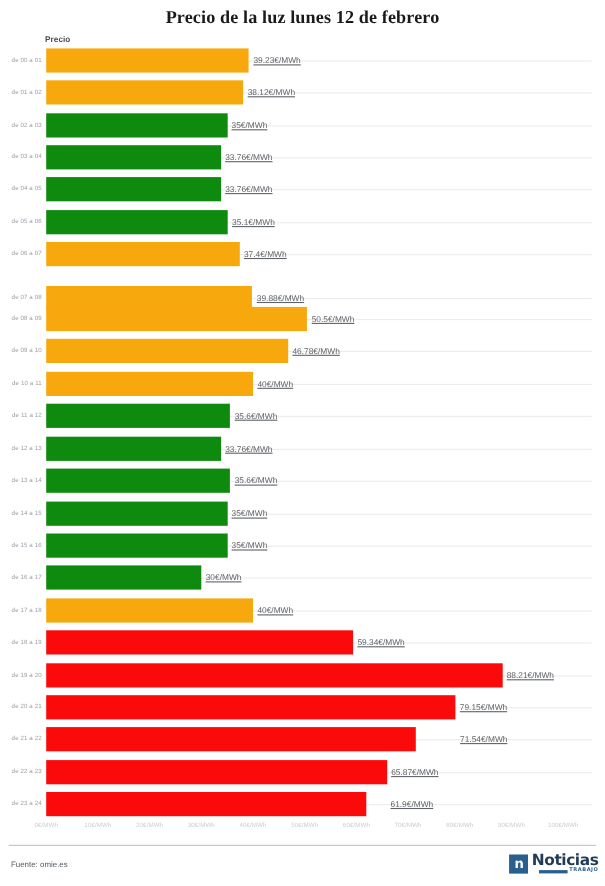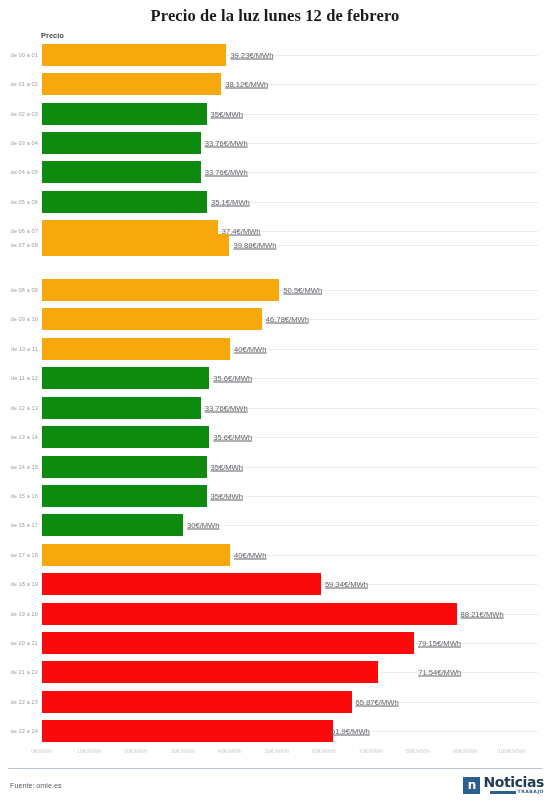--- a/index.html
+++ b/index.html
@@ -203,21 +203,21 @@
         <div class="gridline"></div>
         <div class="bar" style="width: 164.97px; background: rgb(14, 138, 14);"></div>
         <div class="val-label" style="left: 210.97px;">35.1€/MWh</div>
       </div>
       <div class="row" style="top: 176.5px;">
         <div class="cat-label">de 06 a 07</div>
         <div class="gridline"></div>
         <div class="bar" style="width: 175.78px; background: rgb(247, 168, 13);"></div>
         <div class="val-label" style="left: 221.78px;">37.4€/MWh</div>
       </div>
-      <div class="row" style="top: 190px; padding-left: 12px;">
+      <div class="row" style="top: 216px; padding-left: 12px;">
         <div class="cat-label">de 07 a 08</div>
         <div class="gridline"></div>
         <div class="bar" style="width: 187.436px; background: rgb(247, 168, 13);"></div>
         <div class="val-label" style="left: 233.436px;">39.88€/MWh</div>
       </div>
       <div class="row" style="top: 235.333px; padding-left: 37px;">
         <div class="cat-label">de 08 a 09</div>
         <div class="gridline"></div>
         <div class="bar" style="width: 237.35px; background: rgb(247, 168, 13);"></div>
         <div class="val-label" style="left: 283.35px;">50.5€/MWh</div>
@@ -303,21 +303,21 @@
       <div class="row" style="top: 647.167px; padding-left: 20px;">
         <div class="cat-label">de 22 a 23</div>
         <div class="gridline"></div>
         <div class="bar" style="width: 309.589px; background: rgb(250, 10, 10);"></div>
         <div class="val-label" style="left: 355.589px;">65.87€/MWh</div>
       </div>
       <div class="row" style="top: 676.583px;">
         <div class="cat-label">de 23 a 24</div>
         <div class="gridline"></div>
         <div class="bar" style="width: 290.93px; background: rgb(250, 10, 10);"></div>
-        <div class="val-label" style="left: 331px;">61.9€/MWh</div>
+        <div class="val-label" style="left: 355px;">61.9€/MWh</div>
       </div>
     </div>
 
   <div class="xaxis" id="x-axis">
       <div class="xtick" style="left: 42px;">0€/MWh</div>
       <div class="xtick" style="left: 89px;">10€/MWh</div>
       <div class="xtick" style="left: 136px;">20€/MWh</div>
       <div class="xtick" style="left: 183px;">30€/MWh</div>
       <div class="xtick" style="left: 230px;">40€/MWh</div>
       <div class="xtick" style="left: 277px;">50€/MWh</div>

